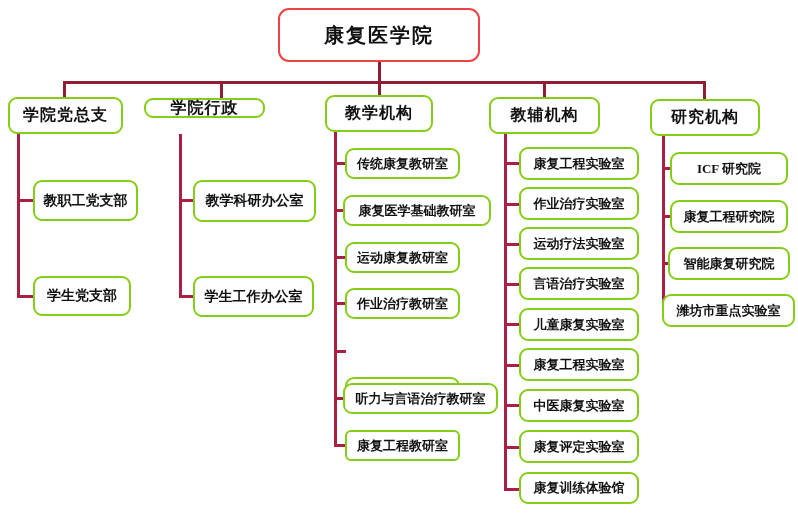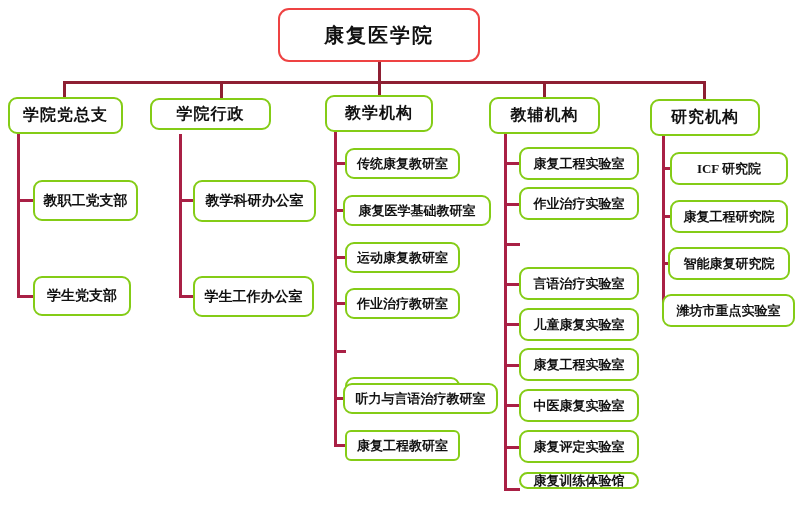--- a/index.html
+++ b/index.html
@@ -47,21 +47,21 @@
   <div class="line topline" style="left:543px;top:81px;width:3px;height:17px;"></div>
   <div class="line topline" style="left:703px;top:81px;width:3px;height:19px;"></div>
 
   <div class="box lvl2" style="left:8px;top:97px;width:115px;height:37px;">学院党总支</div>
   <div class="line" style="left:17px;top:134px;width:3px;height:164px;"></div>
   <div class="line" style="left:17px;top:199px;width:17px;height:3px;"></div>
   <div class="line" style="left:17px;top:295px;width:17px;height:3px;"></div>
   <div class="box child child-lg" style="left:33px;top:180px;width:105px;height:41px;">教职工党支部</div>
   <div class="box child child-lg" style="left:33px;top:276px;width:98px;height:40px;">学生党支部</div>
 
-  <div class="box lvl2" style="left:150px;top:98px;width:121px;height:32px;">学院行政</div>
+  <div class="box lvl2" style="left:144px;top:98px;width:121px;height:20px;">学院行政</div>
   <div class="line" style="left:179px;top:134px;width:3px;height:164px;"></div>
   <div class="line" style="left:179px;top:199px;width:15px;height:3px;"></div>
   <div class="line" style="left:179px;top:295px;width:15px;height:3px;"></div>
   <div class="box child child-lg" style="left:193px;top:180px;width:123px;height:42px;">教学科研办公室</div>
   <div class="box child child-lg" style="left:193px;top:276px;width:121px;height:41px;">学生工作办公室</div>
 
   <div class="box lvl2" style="left:325px;top:95px;width:108px;height:37px;">教学机构</div>
   <div class="line" style="left:334px;top:132px;width:3px;height:315px;"></div>
   <div class="line" style="left:334px;top:162px;width:12px;height:3px;"></div>
   <div class="line" style="left:334px;top:209px;width:12px;height:3px;"></div>
@@ -84,26 +84,27 @@
   <div class="line" style="left:504px;top:203px;width:16px;height:3px;"></div>
   <div class="line" style="left:504px;top:243px;width:16px;height:3px;"></div>
   <div class="line" style="left:504px;top:283px;width:16px;height:3px;"></div>
   <div class="line" style="left:504px;top:323px;width:16px;height:3px;"></div>
   <div class="line" style="left:504px;top:364px;width:16px;height:3px;"></div>
   <div class="line" style="left:504px;top:404px;width:16px;height:3px;"></div>
   <div class="line" style="left:504px;top:446px;width:16px;height:3px;"></div>
   <div class="line" style="left:504px;top:488px;width:16px;height:3px;"></div>
   <div class="box child" style="left:519px;top:147px;width:120px;height:33px;">康复工程实验室</div>
   <div class="box child" style="left:519px;top:187px;width:120px;height:33px;">作业治疗实验室</div>
+  <div class="box child" style="left:519px;top:227px;width:120px;height:33px;">运动疗法实验室</div>
   <div class="box child" style="left:519px;top:267px;width:120px;height:33px;">言语治疗实验室</div>
   <div class="box child" style="left:519px;top:308px;width:120px;height:33px;">儿童康复实验室</div>
   <div class="box child" style="left:519px;top:348px;width:120px;height:33px;">康复工程实验室</div>
   <div class="box child" style="left:519px;top:389px;width:120px;height:33px;">中医康复实验室</div>
   <div class="box child" style="left:519px;top:430px;width:120px;height:33px;">康复评定实验室</div>
-  <div class="box child" style="left:519px;top:472px;width:120px;height:17px;">康复训练体验馆</div>
+  <div class="box child" style="left:519px;top:472px;width:120px;height:32px;">康复训练体验馆</div>
 
   <div class="box lvl2" style="left:650px;top:99px;width:110px;height:37px;">研究机构</div>
   <div class="line" style="left:662px;top:136px;width:3px;height:177px;"></div>
   <div class="line" style="left:662px;top:167px;width:10px;height:3px;"></div>
   <div class="line" style="left:662px;top:215px;width:10px;height:3px;"></div>
   <div class="line" style="left:662px;top:262px;width:10px;height:3px;"></div>
   <div class="line" style="left:662px;top:310px;width:10px;height:3px;"></div>
   <div class="box child" style="left:670px;top:152px;width:118px;height:33px;">ICF 研究院</div>
   <div class="box child" style="left:670px;top:200px;width:118px;height:33px;">康复工程研究院</div>
   <div class="box child" style="left:668px;top:247px;width:122px;height:33px;">智能康复研究院</div>

